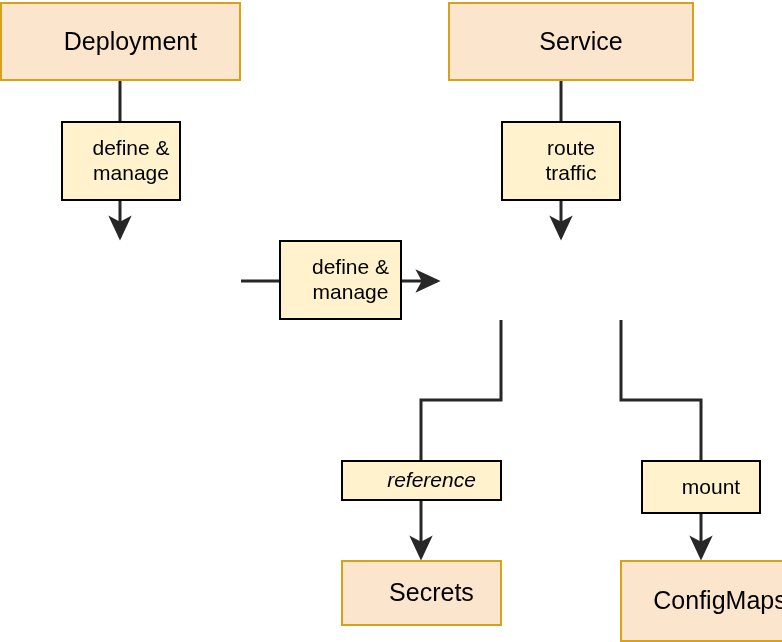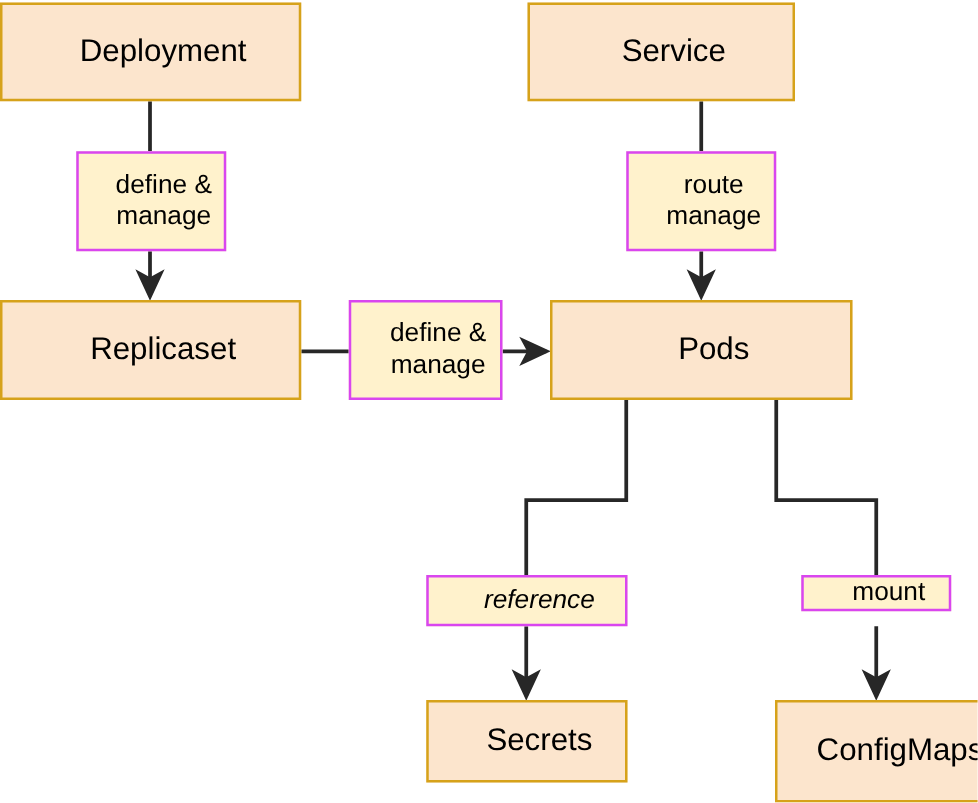--- a/index.html
+++ b/index.html
@@ -40,21 +40,21 @@
     white-space: pre-line;
     padding-left: 20px;
   }
   .node.entity {
     background: #fce5cd;
     border: 2px solid #d6a21a;
     font-size: 25px;
   }
   .node.edge-label {
     background: #fff2cc;
-    border: 2px solid #d946ef;
+    border: 2px solid #000000;
     font-size: 21px;
   }
 </style>
 </head>
 <body>
 
 <div id="diagram-canvas">
 
   <svg id="edge-layer" viewBox="0 0 782 642" width="782" height="642" xmlns="http://www.w3.org/2000/svg">
     <defs>
@@ -74,36 +74,34 @@
 
     <path d="M 501 320 L 501 400 L 421 400 L 421 460" fill="none" stroke="#272727" stroke-width="3" stroke-linejoin="miter" stroke-linecap="butt"></path>
     <line x1="421" y1="501" x2="421" y2="557" stroke="#272727" stroke-width="3" marker-end="url(#arrowhead)"></line>
 
     <path d="M 621 320 L 621 400 L 701 400 L 701 460" fill="none" stroke="#272727" stroke-width="3" stroke-linejoin="miter" stroke-linecap="butt"></path>
     <line x1="701" y1="501" x2="701" y2="557" stroke="#272727" stroke-width="3" marker-end="url(#arrowhead)"></line>
   </svg>
 
   <div class="node entity" style="left:0px; top:2px; width:241px; height:79px;">Deployment</div>
 
-  <div class="node entity" style="left:422px; top:2px; width:214px; height:79px;">Service</div>
+  <div class="node entity" style="left:448px; top:2px; width:246px; height:79px;">Service</div>
 
-  <div class="node entity" style="left:0px; top:240px; width:241px; height:80px;">Replicaset</div>
 
-  <div class="node entity" style="left:440px; top:240px; width:242px; height:80px;">Pods</div>
 
   <div class="node entity" style="left:341px; top:560px; width:161px; height:66px;">Secrets</div>
 
   <div class="node entity" style="left:620px; top:560px; width:180px; height:82px;">ConfigMaps</div>
 
   <div class="node edge-label" style="left:61px; top:121px; width:120px; height:80px;">define &amp;
 manage</div>
 
   <div class="node edge-label" style="left:501px; top:121px; width:120px; height:80px;">route
-manage</div>
+traffic</div>
 
   <div class="node edge-label" style="left:279px; top:240px; width:123px; height:80px;">define &amp;
 manage</div>
 
   <div class="node edge-label" style="left:341px; top:460px; width:161px; height:41px;font-style:italic;">reference</div>
 
-  <div class="node edge-label" style="left:641px; top:460px; width:120px; height:29px;">mount</div>
+  <div class="node edge-label" style="left:641px; top:460px; width:120px; height:54px;">mount</div>
 
 </div>
 
 </body></html>

